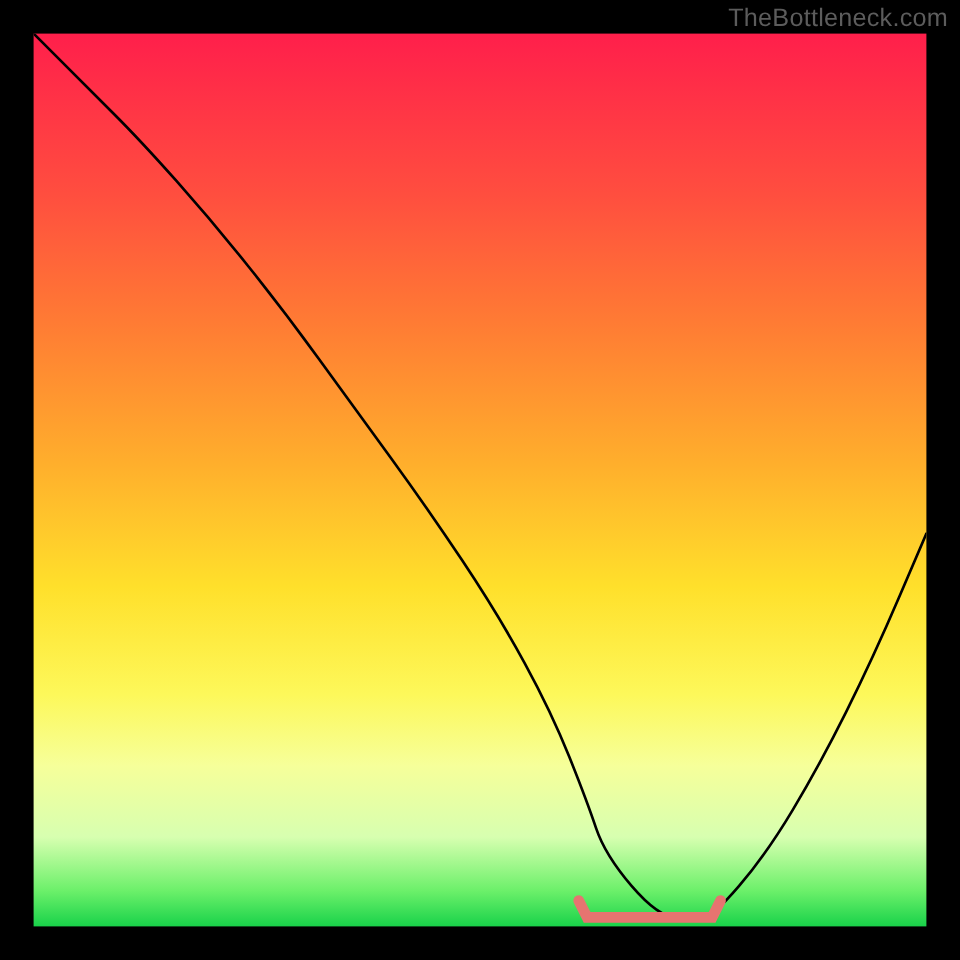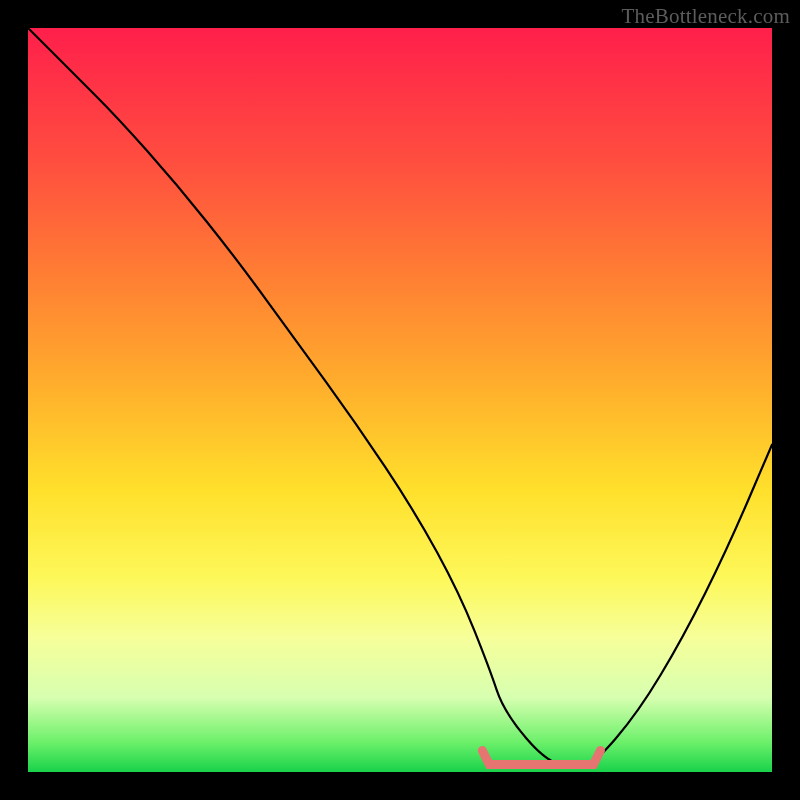--- a/index.html
+++ b/index.html
@@ -39,21 +39,20 @@
   }
   .watermark {
     position: absolute;
     top: 4px;
     right: 10px;
     color: #5c5c5c;
     font-size: 21px;
     font-weight: 500;
     letter-spacing: 0.2px;
     user-select: none;
-    font-family: Liberation Serif, serif;
   }
   svg {
     position: absolute;
     left: 0;
     top: 0;
   }
 </style>
 </head>
 <body>
 

